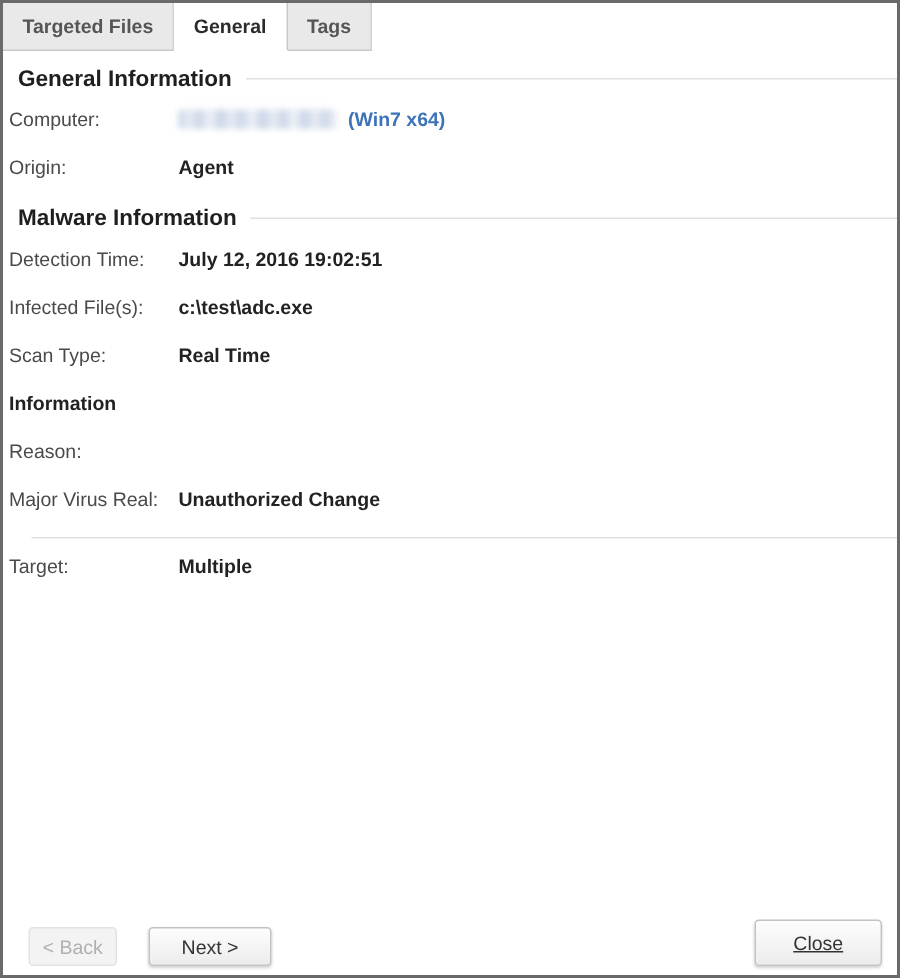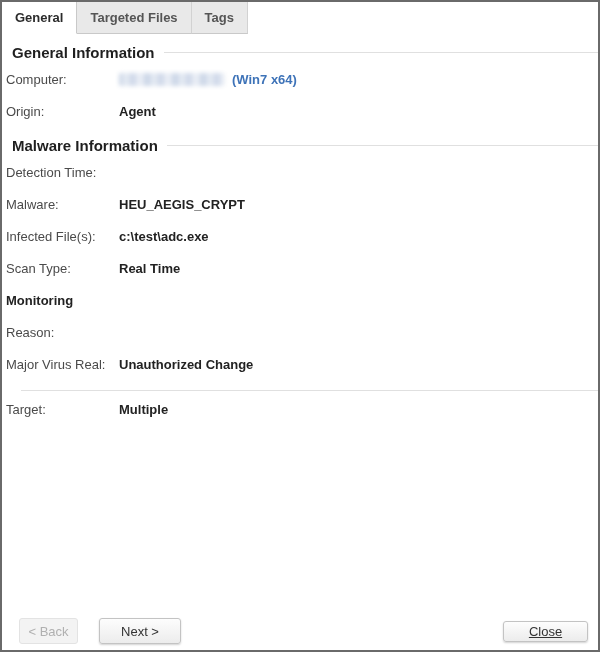--- a/index.html
+++ b/index.html
@@ -63,49 +63,49 @@
   .redacted {
     width: 106px; height: 13px;
     margin-right: 7px; border-radius: 2px;
     background: repeating-linear-gradient(90deg,
       #c7d3e6 0px, #e8edf4 7px, #ccd6e8 14px, #f0f3f8 21px, #c9d4e6 28px);
     filter: blur(2px);
   }
   
   .footer {
     flex: 0 0 auto;
-    display: flex; align-items: center;
+    display: flex; align-items: flex-end;
     padding: 0 10px 6px 17px;
   }
   .btn {
     height: 26px;
     font-family: inherit; font-size: 13px; color: #333;
     background: linear-gradient(#fdfdfd, #ececec);
     border: 1px solid #c3c3c3; border-radius: 3px;
     box-shadow: 0 1px 2px rgba(0,0,0,0.18);
     text-align: center; cursor: pointer;
   }
   .btn-back { min-width: 59px; }
   .btn-next { min-width: 82px; margin-left: 21px; }
-  .btn-close { min-width: 85px; height: 21px; text-decoration: underline; }
+  .btn-close { min-width: 85px; height: 31px; text-decoration: underline; }
   .btn.disabled {
     background: #f3f3f3; color: #b0b0b0;
     border: 1px solid #e3e3e3; box-shadow: none;
     cursor: default;
   }
   .footer .spacer { flex: 1 1 auto; }
 </style>
 </head>
 <body>
 
 <div class="dialog">
 
   <div class="tabbar">
+    <div class="tab">Targeted Files</div>
     <div class="tab active">General</div>
-    <div class="tab">Targeted Files</div>
     <div class="tab">Tags</div>
   </div>
 
   <div class="content">
 
     <div class="section-head">
       <span class="section-title">General Information</span>
       <span class="rule"></span>
     </div>
     <div class="row">
@@ -119,35 +119,32 @@
       <span class="label">Origin:</span>
       <span class="value">Agent</span>
     </div>
 
     <div class="section-head">
       <span class="section-title">Malware Information</span>
       <span class="rule"></span>
     </div>
     <div class="row">
       <span class="label">Detection Time:</span>
-    </div>
-    <div class="row">
-      <span class="label">Malware:</span>
-      <span class="value">HEU_AEGIS_CRYPT</span>
+      <span class="value">July 12, 2016 19:02:51</span>
     </div>
     <div class="row">
       <span class="label">Infected File(s):</span>
       <span class="value">c:\test\adc.exe</span>
     </div>
     <div class="row">
       <span class="label">Scan Type:</span>
       <span class="value">Real Time</span>
     </div>
     <div class="row">
-      <span class="value">Monitoring</span>
+      <span class="value">Information</span>
     </div>
     <div class="row">
       <span class="label">Reason:</span>
     </div>
     <div class="row">
       <span class="label">Major Virus Real:</span>
       <span class="value">Unauthorized Change</span>
     </div>
 
     <div class="section-head">

